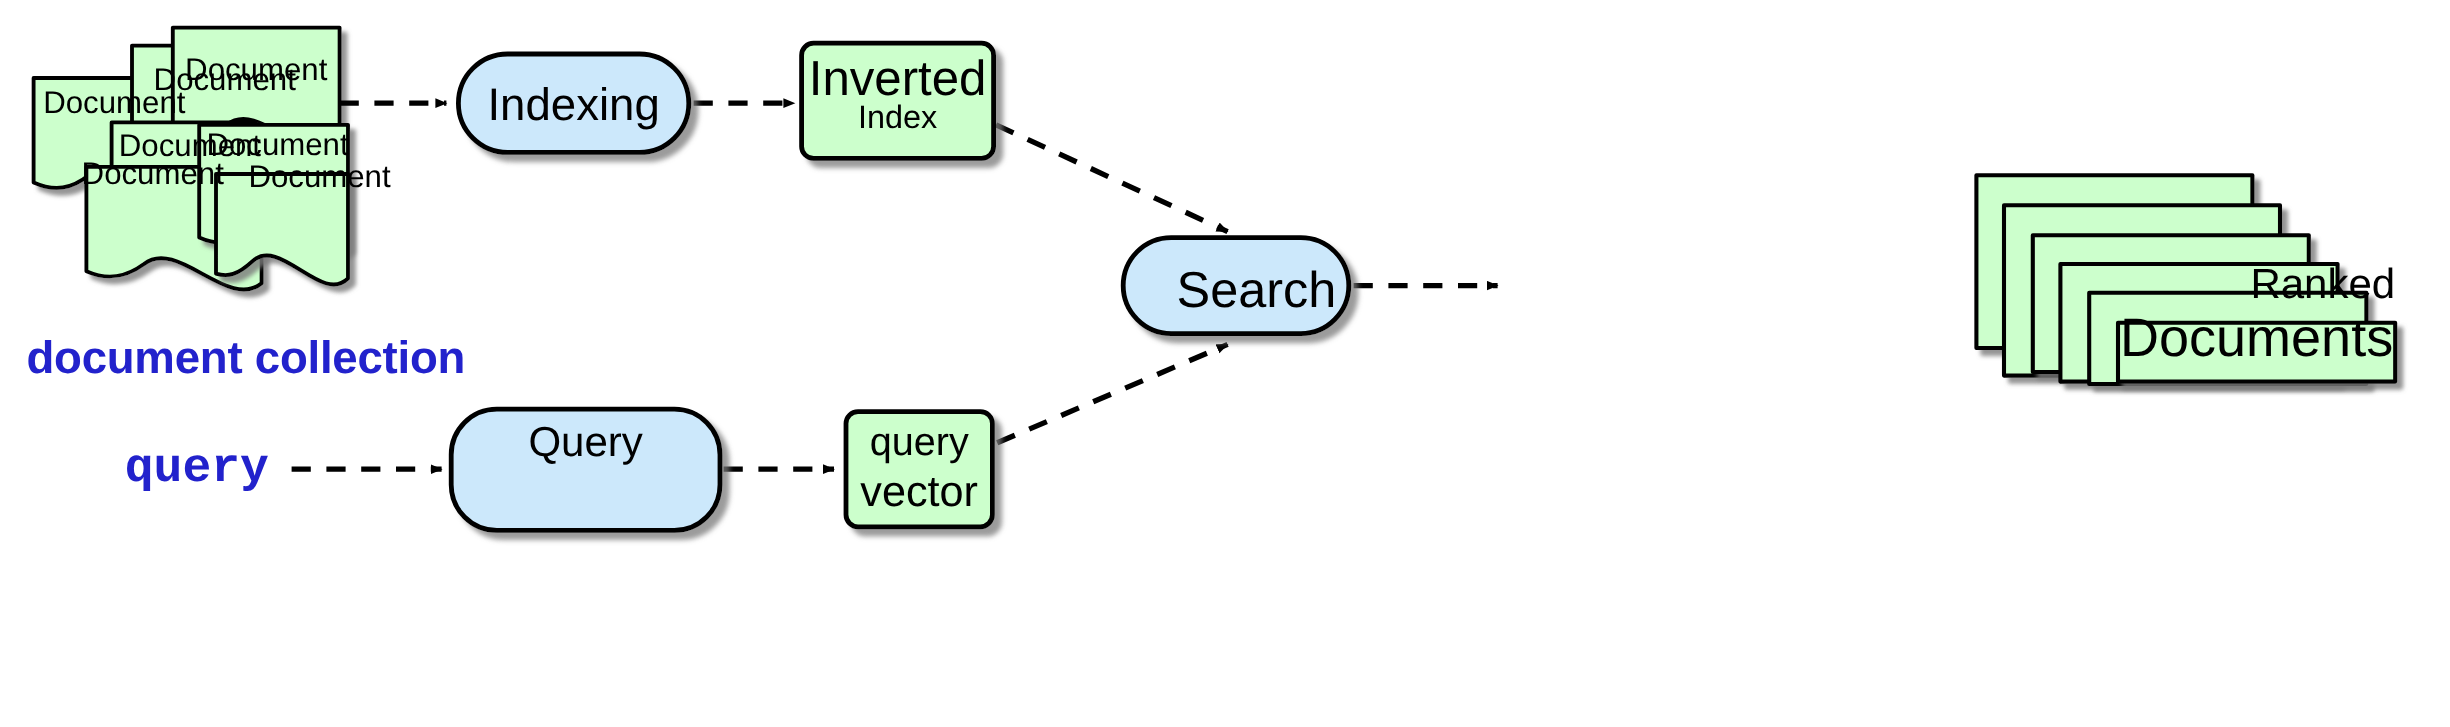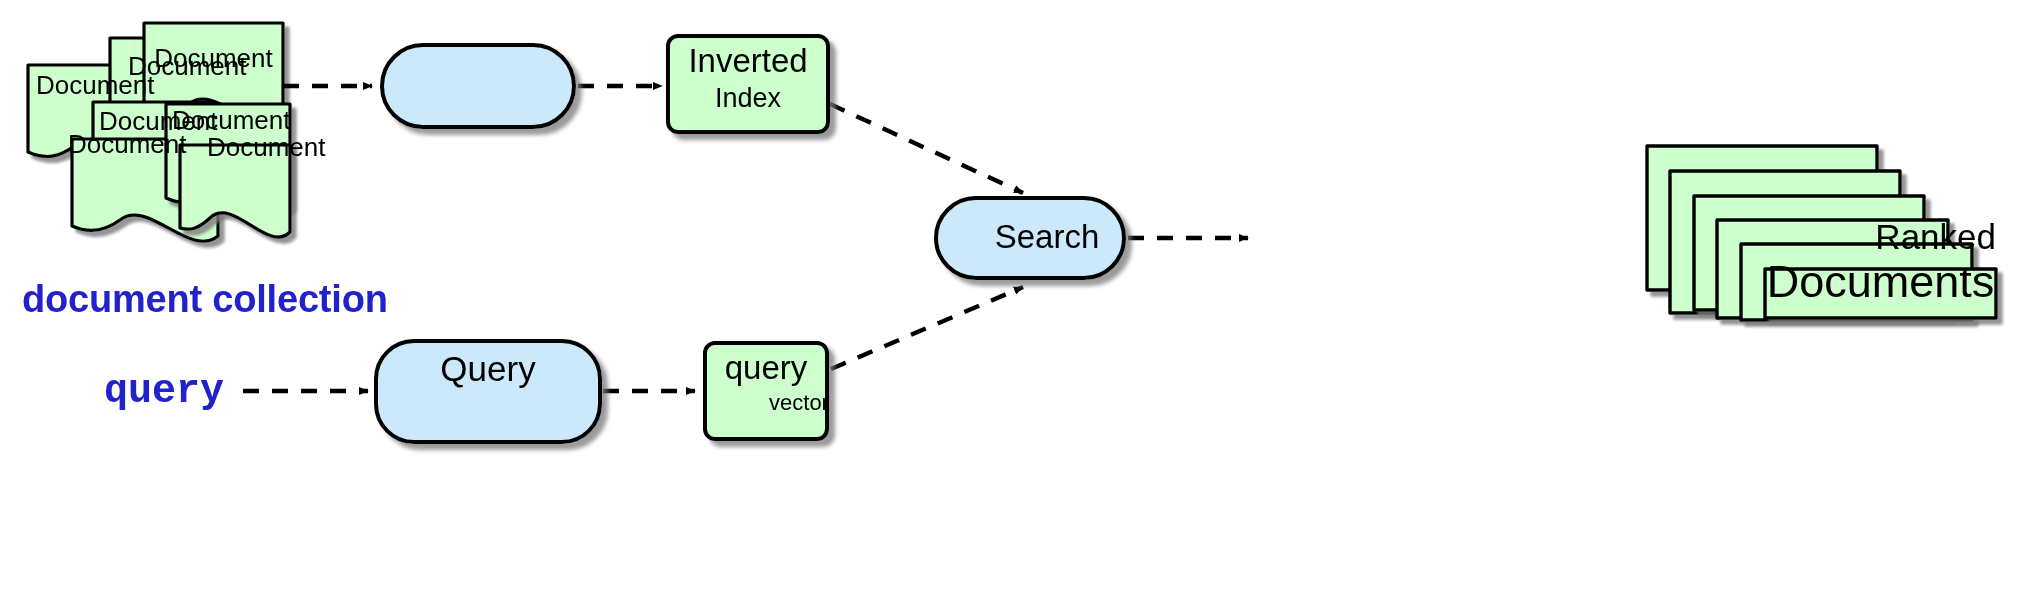--- a/index.html
+++ b/index.html
@@ -138,30 +138,31 @@
 
 <div class="lbl" style="left:62px;top:131px;width:130px;font-size:26px;text-align:left;padding-left:6px;">Document</div>
 
 <div class="lbl" style="left:168px;top:107px;width:122px;font-size:26px;text-align:left;padding-left:4px;">Document</div>
 
 <div class="lbl" style="left:175px;top:134px;width:118px;font-size:26px;text-align:left;padding-left:32px;">Document</div>
 
 <div class="bluelabel" style="left:22px;top:278px;font-size:38px;color:#2222cc;
             font-family:'Liberation Sans',sans-serif;letter-spacing:-0.2px;">document collection</div>
 
+<div class="lbl" style="left:382px;top:68px;width:192px;font-size:38px;">Indexing</div>
 
-<div class="lbl" style="left:668px;top:44px;width:160px;font-size:33px;">Inverted</div>
+<div class="lbl" style="left:668px;top:44px;width:160px;font-size:41px;">Inverted</div>
 <div class="lbl" style="left:668px;top:84px;width:160px;font-size:27px;">Index</div>
 
-<div class="lbl" style="left:936px;top:220px;width:222px;font-size:33px;">Search</div>
+<div class="lbl" style="left:936px;top:220px;width:222px;font-size:42px;">Search</div>
 
 <div class="bluelabel" style="left:104px;top:369px;font-size:40px;color:#2222cc;
             font-family:'Liberation Mono','DejaVu Sans Mono',monospace;">query</div>
 
 <div class="lbl" style="left:376px;top:350px;width:224px;font-size:35px;">Query</div>
 
 <div class="lbl" style="left:705px;top:351px;width:122px;font-size:33px;">query</div>
-<div class="lbl" style="left:738px;top:391px;width:122px;font-size:22px;">vector</div>
+<div class="lbl" style="left:705px;top:391px;width:122px;font-size:36px;">vector</div>
 
 <div class="lbl" style="left:1765px;top:218px;width:231px;font-size:35px;text-align:right;">Ranked</div>
 <div class="lbl" style="left:1745px;top:258px;width:271px;font-size:45px;">Documents</div>
 
 </div>
 
 </body></html>

